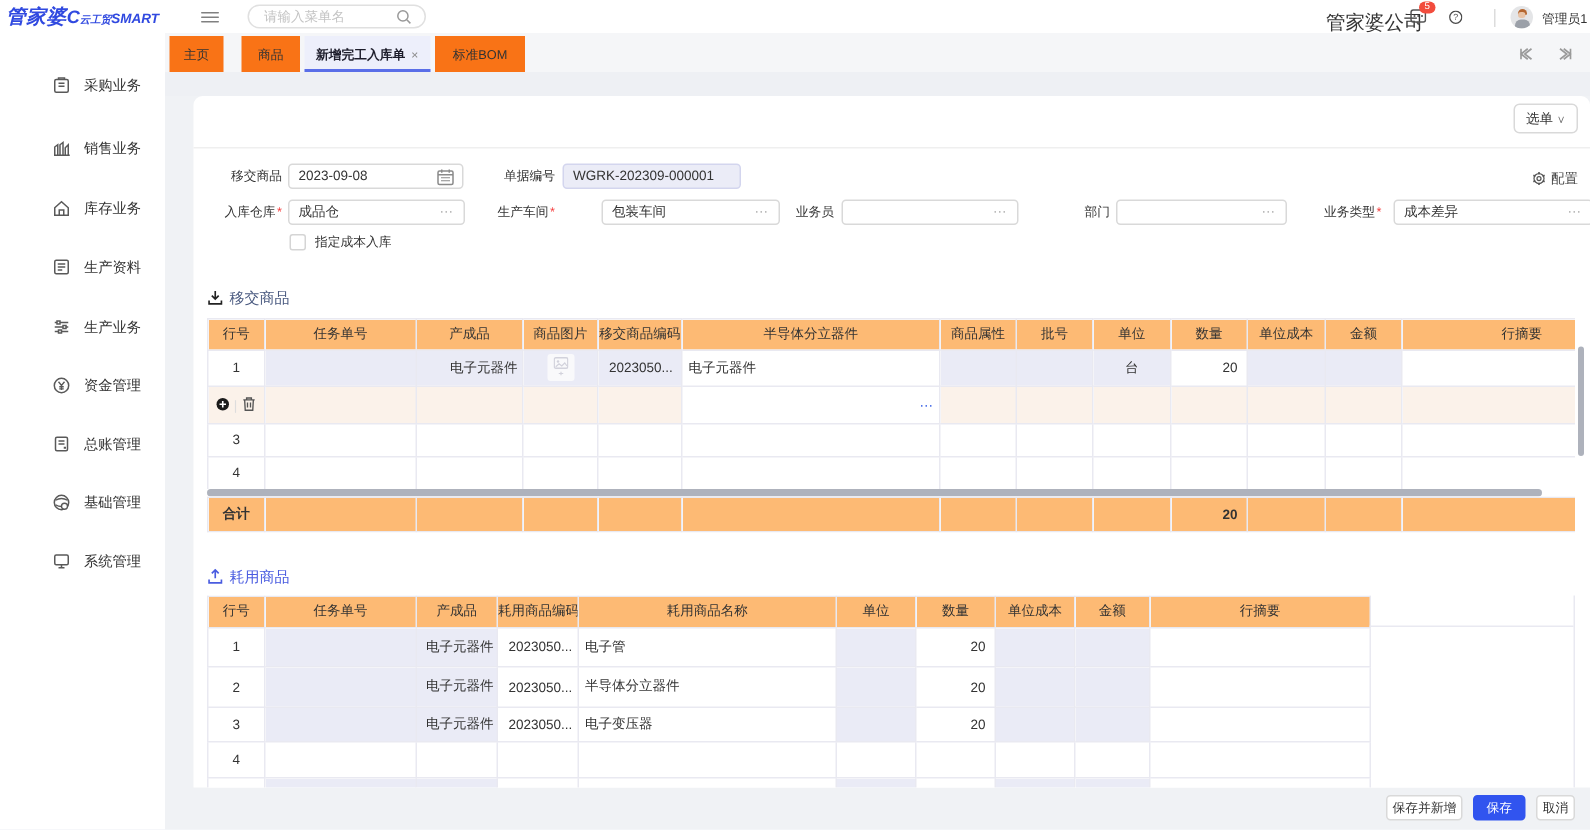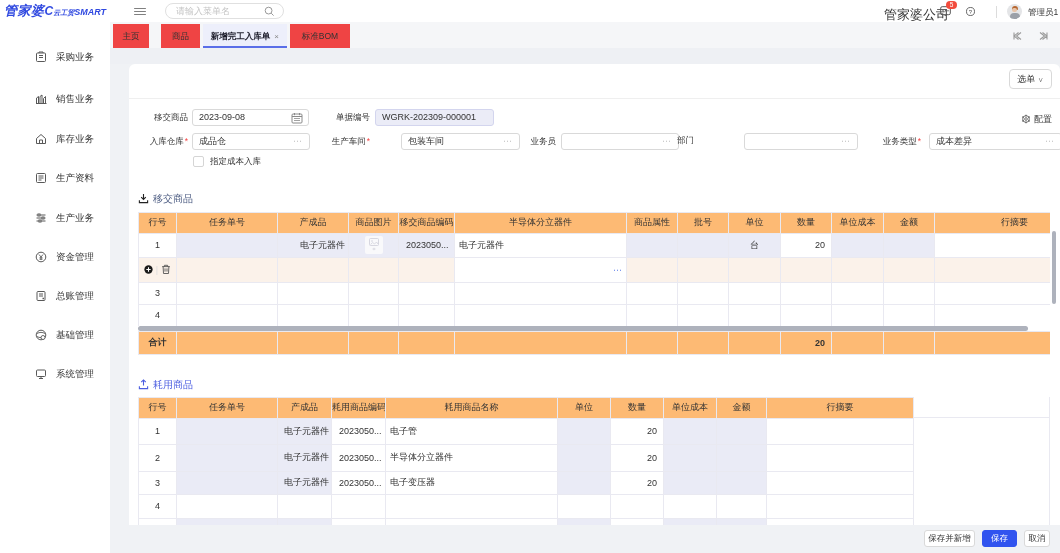--- a/index.html
+++ b/index.html
@@ -18,21 +18,21 @@
 #search{position:absolute;left:165px;top:3px;width:119px;height:16px;border:1px solid #e0e0e0;border-radius:9px;background:#fff;color:#c4c4c4;line-height:14px;padding-left:10px;}
 #search .mag{position:absolute;right:8px;top:2px;}
 .tr-txt{position:absolute;top:6px;font-size:13px;color:#333;}
 
 #sidebar{position:absolute;left:0;top:22px;width:110px;height:531px;background:#fff;}
 .sbitem{position:absolute;left:35px;width:75px;height:14px;white-space:nowrap;color:#333;font-size:9.5px;}
 .sbitem svg{vertical-align:-3px;margin-right:9px;}
 
 #tabstrip{position:absolute;left:110px;top:22px;width:950px;height:42px;background:#eef0f4;}
 #tabstrip .upper{position:absolute;left:0;top:0;width:950px;height:26px;background:#f5f6f8;}
-.tab{position:absolute;top:2px;height:24px;background:#ef4444;color:#333;font-size:8.5px;text-align:center;line-height:24px;}
+.tab{position:absolute;top:2px;height:24px;background:#f97316;color:#333;font-size:8.5px;text-align:center;line-height:24px;}
 .tab.act{background:#edeffb;color:#1d1d2b;font-weight:bold;}
 .tab.act .under{position:absolute;left:0;bottom:0;width:100%;height:2.5px;background:#5a6ee8;}
 .tab .x{color:#888;font-weight:normal;font-size:8px;margin-left:4px;}
 .tsicon{position:absolute;top:10px;color:#9a9a9a;}
 
 #panel{position:absolute;left:129px;top:64px;width:931px;height:461px;background:#fff;border-radius:6px 6px 0 0;}
 #title{position:absolute;left:0;top:7px;width:885px;text-align:center;font-size:13px;font-weight:bold;color:#1a1a1a;}
 #btn-xd{position:absolute;right:8px;top:5px;width:43px;height:20px;border:1px solid #d9d9d9;border-radius:4px;background:#fff;font-size:9px;color:#333;text-align:center;line-height:18px;}
 #hr1{position:absolute;left:0;top:34px;width:931px;height:1px;background:#efefef;}
 #cfg{position:absolute;right:8px;top:49px;color:#444;font-size:9px;}
@@ -178,21 +178,21 @@
   <div class="finput dis" style="left:375px;top:108.5px;width:119px;">WGRK-202309-000001</div>
 
   <div class="flabel" style="left:100px;top:132.5px;width:88px;">入库仓库<span class="req">*</span></div>
   <div class="finput" style="left:192px;top:132.5px;width:118px;">成品仓<span class="dots">⋯</span></div>
   <div class="flabel" style="left:282px;top:132.5px;width:88px;">生产车间<span class="req">*</span></div>
   <div class="finput" style="left:375px;top:132.5px;width:119px;margin-left:26px;">包装车间<span class="dots">⋯</span></div>
   <div class="flabel" style="left:468px;top:132.5px;width:88px;">业务员</div>
   <div class="finput" style="left:561px;top:132.5px;width:118px;">
       <span class="dots">⋯</span>
     </div>
-  <div class="flabel" style="left:612px;top:132.5px;width:82px;font-family:Liberation Mono, monospace;">部门</div>
+  <div class="flabel" style="left:658px;top:132.5px;width:82px;">部门</div>
   <div class="finput" style="left:744px;top:132.5px;width:114px;">
       <span class="dots">⋯</span>
     </div>
   <div class="flabel" style="left:836px;top:132.5px;width:85px;">业务类型<span class="req">*</span></div>
   <div class="finput" style="left:929px;top:132.5px;width:133px;">成本差异<span class="dots">⋯</span></div>
 
   <div id="chk" style="left:193px;top:156px;"></div>
   <div class="flabel" style="left:210px;top:153px;width:80px;text-align:left;">指定成本入库</div>
 </div>
 <div id="tables">

